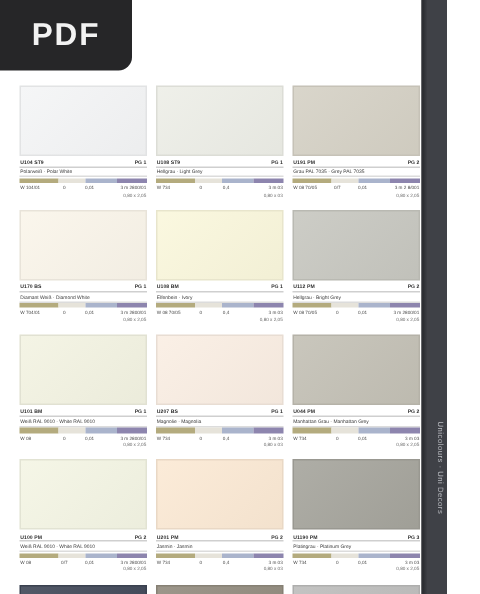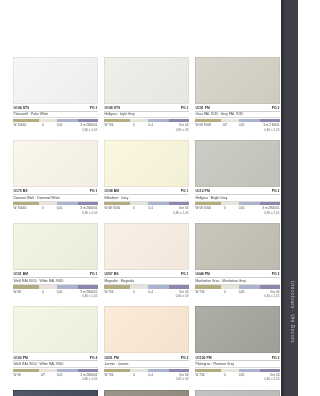--- a/index.html
+++ b/index.html
@@ -388,14 +388,17 @@
   </div>
 
 </div>
   </div>
 
   <div id="rail">
     <div id="rail-shade"></div>
     <div id="rail-text">Unicolours · Uni Decors</div>
   </div>
 
+  <div id="pdf-badge">
+    <span>PDF</span>
+  </div>
 
 </div>
 
 </body></html>

